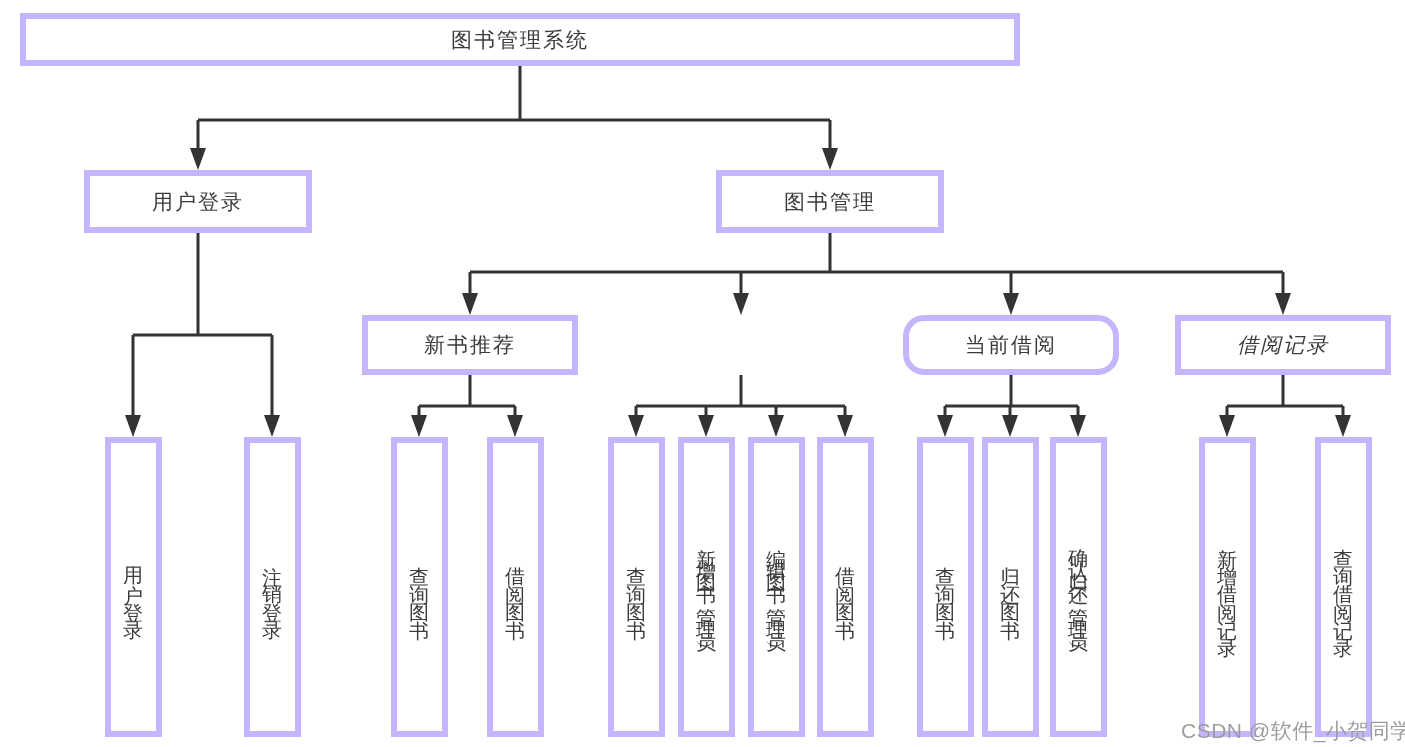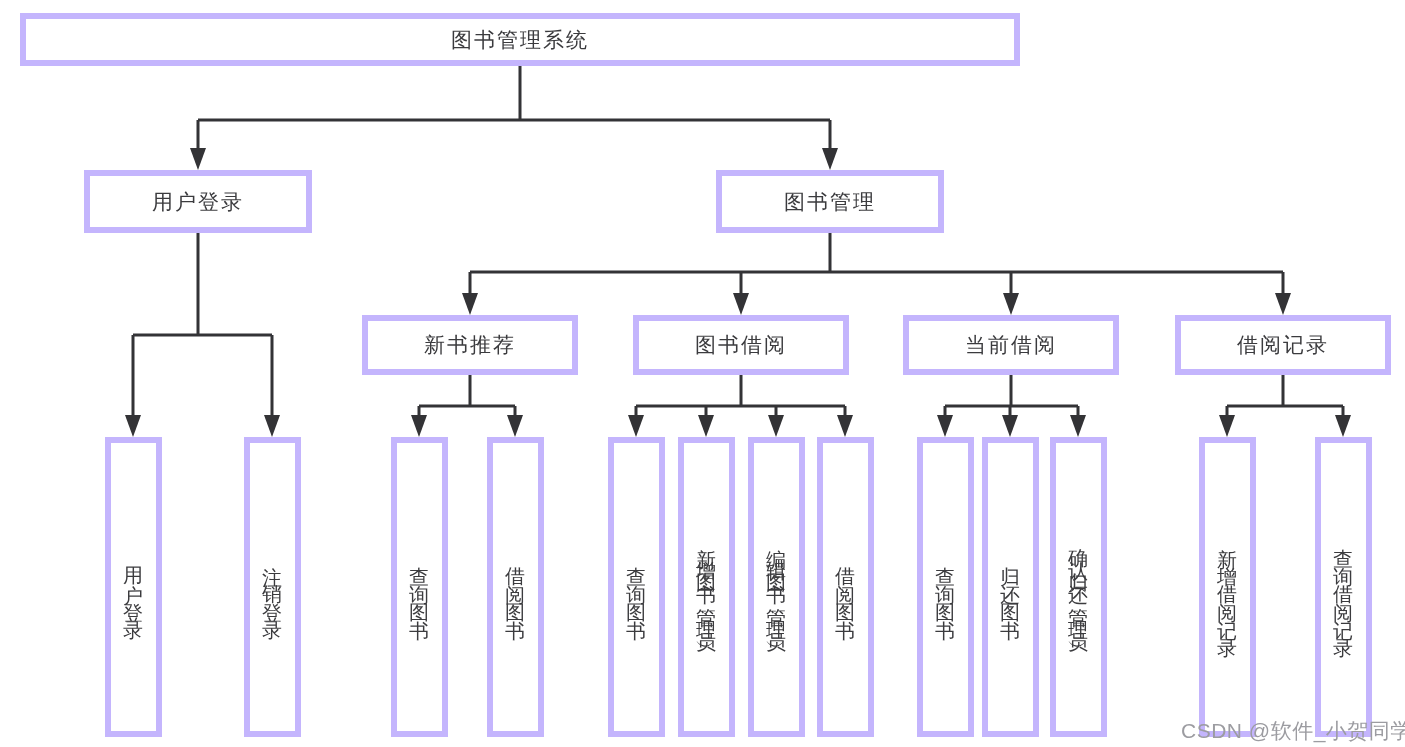--- a/index.html
+++ b/index.html
@@ -99,27 +99,24 @@
   <div class="node hnode" style="left:84px; top:170px; width:228px; height:63px;">
     <span>用户登录</span>
   </div>
   <div class="node hnode" style="left:716px; top:170px; width:228px; height:63px;">
     <span>图书管理</span>
   </div>
 
   <div class="node hnode" style="left:362px; top:315px; width:216px; height:60px;">
     <span>新书推荐</span>
   </div>
-  <div class="node hnode" style="left:633px; top:315px; width:216px; height:60px;">
-    <span>图书借阅</span>
-  </div>
-  <div class="node hnode" style="left:903px; top:315px; width:216px; height:60px;">
+  <div class="node hnode" style="left:903px; top:315px; width:216px; height:60px;border-radius:21px;">
     <span>当前借阅</span>
   </div>
-  <div class="node hnode" style="left:1175px; top:315px; width:216px; height:60px;">
+  <div class="node hnode" style="left:1175px; top:315px; width:216px; height:60px;font-style:italic;">
     <span>借阅记录</span>
   </div>
 
   <div class="node vnode" style="left:105px; top:437px; width:57px; height:300px;">
     <span class="vlabel">用户登录</span>
   </div>
   <div class="node vnode" style="left:244px; top:437px; width:57px; height:300px;">
     <span class="vlabel">注销登录</span>
   </div>
 

